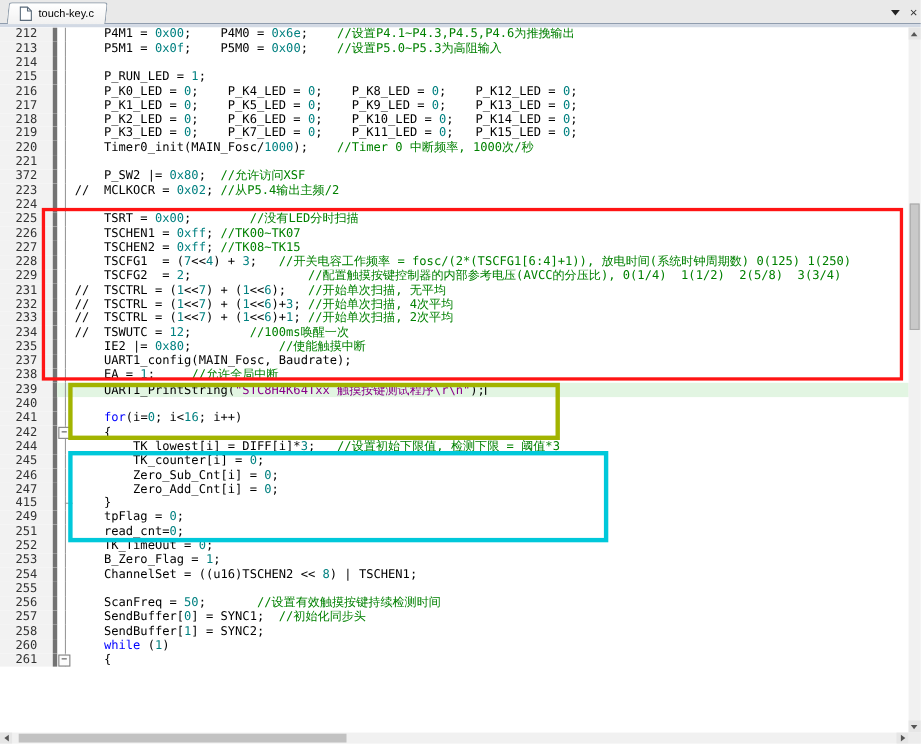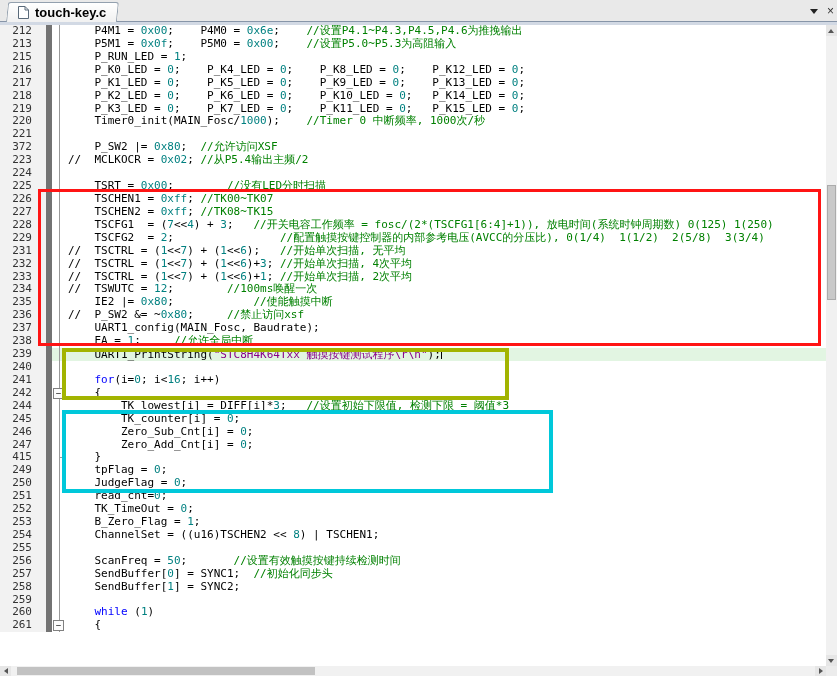--- a/index.html
+++ b/index.html
@@ -10,32 +10,32 @@
   .tabbar { position:absolute; left:0; top:0; width:837px; height:22px;
             background:#e9e9e9; border-bottom:1px solid #8795a8; }
   .tabbar::after { content:''; position:absolute; left:0; top:22px; width:837px; height:3px;
                    background:#d2d9e4; }
   .tab { position:absolute; left:7px; top:2px; height:20px; display:flex; align-items:center;
          gap:5px; padding:0 12px 0 10px; }
   .tab::before { content:''; position:absolute; inset:0; background:linear-gradient(#ffffff,#f1f1f1);
                  border:1px solid #93a0ae; border-bottom:none; transform:skewX(-6deg);
                  border-radius:3px 3px 0 0; }
   .tab > * { position:relative; }
-  .tab-label { font-family:"Liberation Sans", sans-serif; font-size:13px; font-weight:bold; color:#000; }
+  .tab-label { font-family:"Liberation Sans", sans-serif; font-size:10px; font-weight:normal; color:#000; }
   .tb-btn { position:absolute; top:4px; width:16px; height:14px; cursor:pointer; }
   .tb-drop { right:14px; }
   .tb-drop::after { content:''; position:absolute; left:3px; top:5px; border:4px solid transparent;
                     border-top:5px solid #222; }
   .tb-close { right:-6px; font-family:"Liberation Sans", sans-serif; font-size:12px; color:#333; }
 
   
   .editor { position:absolute; left:0; top:25px; width:837px; height:641px; background:#fff; overflow:hidden; }
   .rows { position:absolute; left:0; top:0; width:826px; }
   .row { display:flex; height:12.93px; line-height:12.95px; font-size:11px; white-space:pre; }
-  .gut { width:52px; background:#f2f2f2; border-right:6px solid #737373; color:#333;
+  .gut { width:52px; background:#f2f2f2; border-right:4px solid #737373; color:#333;
          text-align:right; padding-right:14px; flex:none; }
   .fold { width:16px; flex:none; position:relative;
           background-image:linear-gradient(#9a9a9a,#9a9a9a); background-size:1px 100%;
           background-position:7px 0; background-repeat:no-repeat; }
   .fbox { position:absolute; left:1px; top:1px; width:11px; height:11px; background:#fcfcfc;
           border:1px solid #808080; color:#222; font-size:9px; line-height:9px; text-align:center; }
   .ftick { position:absolute; left:7px; top:6px; width:7px; height:1px; background:#9a9a9a; }
   pre.code { flex:1; overflow:hidden; font:inherit; }
   .row.hl .fold, .row.hl pre.code { background-color:var(--hl); }
   .t-p { color:var(--plain); } .t-n { color:var(--num); } .t-c { color:var(--cmt); }
@@ -74,63 +74,61 @@
     <span class="tab-label">touch-key.c</span>
   </div>
   <span class="tb-btn tb-drop"></span>
   <span class="tb-btn tb-close">×</span>
 </div>
 
 <div class="editor">
   <div class="rows">
       <div class="row"><div class="gut">212</div><div class="fold"></div><pre class="code"><span class="t-p">    P4M1 = </span><span class="t-n">0x00</span><span class="t-p">;    P4M0 = </span><span class="t-n">0x6e</span><span class="t-p">;    </span><span class="t-c">//设置P4.1~P4.3,P4.5,P4.6为推挽输出</span></pre></div>
       <div class="row"><div class="gut">213</div><div class="fold"></div><pre class="code"><span class="t-p">    P5M1 = </span><span class="t-n">0x0f</span><span class="t-p">;    P5M0 = </span><span class="t-n">0x00</span><span class="t-p">;    </span><span class="t-c">//设置P5.0~P5.3为高阻输入</span></pre></div>
+      <div class="row"><div class="gut">214</div><div class="fold"></div><pre class="code"></pre></div>
       <div class="row"><div class="gut">215</div><div class="fold"></div><pre class="code"><span class="t-p">    P_RUN_LED = </span><span class="t-n">1</span><span class="t-p">;</span></pre></div>
       <div class="row"><div class="gut">216</div><div class="fold"></div><pre class="code"><span class="t-p">    P_K0_LED = </span><span class="t-n">0</span><span class="t-p">;    P_K4_LED = </span><span class="t-n">0</span><span class="t-p">;    P_K8_LED = </span><span class="t-n">0</span><span class="t-p">;    P_K12_LED = </span><span class="t-n">0</span><span class="t-p">;</span></pre></div>
       <div class="row"><div class="gut">217</div><div class="fold"></div><pre class="code"><span class="t-p">    P_K1_LED = </span><span class="t-n">0</span><span class="t-p">;    P_K5_LED = </span><span class="t-n">0</span><span class="t-p">;    P_K9_LED = </span><span class="t-n">0</span><span class="t-p">;    P_K13_LED = </span><span class="t-n">0</span><span class="t-p">;</span></pre></div>
       <div class="row"><div class="gut">218</div><div class="fold"></div><pre class="code"><span class="t-p">    P_K2_LED = </span><span class="t-n">0</span><span class="t-p">;    P_K6_LED = </span><span class="t-n">0</span><span class="t-p">;    P_K10_LED = </span><span class="t-n">0</span><span class="t-p">;   P_K14_LED = </span><span class="t-n">0</span><span class="t-p">;</span></pre></div>
       <div class="row"><div class="gut">219</div><div class="fold"></div><pre class="code"><span class="t-p">    P_K3_LED = </span><span class="t-n">0</span><span class="t-p">;    P_K7_LED = </span><span class="t-n">0</span><span class="t-p">;    P_K11_LED = </span><span class="t-n">0</span><span class="t-p">;   P_K15_LED = </span><span class="t-n">0</span><span class="t-p">;</span></pre></div>
       <div class="row"><div class="gut">220</div><div class="fold"></div><pre class="code"><span class="t-p">    Timer0_init(MAIN_Fosc/</span><span class="t-n">1000</span><span class="t-p">);    </span><span class="t-c">//Timer 0 中断频率, 1000次/秒</span></pre></div>
       <div class="row"><div class="gut">221</div><div class="fold"></div><pre class="code"></pre></div>
       <div class="row"><div class="gut">372</div><div class="fold"></div><pre class="code"><span class="t-p">    P_SW2 |= </span><span class="t-n">0x80</span><span class="t-p">;  </span><span class="t-c">//允许访问XSF</span></pre></div>
       <div class="row"><div class="gut">223</div><div class="fold"></div><pre class="code"><span class="t-p">//  MCLKOCR = </span><span class="t-n">0x02</span><span class="t-p">; </span><span class="t-c">//从P5.4输出主频/2</span></pre></div>
       <div class="row"><div class="gut">224</div><div class="fold"></div><pre class="code"></pre></div>
       <div class="row"><div class="gut">225</div><div class="fold"></div><pre class="code"><span class="t-p">    TSRT = </span><span class="t-n">0x00</span><span class="t-p">;        </span><span class="t-c">//没有LED分时扫描</span></pre></div>
       <div class="row"><div class="gut">226</div><div class="fold"></div><pre class="code"><span class="t-p">    TSCHEN1 = </span><span class="t-n">0xff</span><span class="t-p">; </span><span class="t-c">//TK00~TK07</span></pre></div>
       <div class="row"><div class="gut">227</div><div class="fold"></div><pre class="code"><span class="t-p">    TSCHEN2 = </span><span class="t-n">0xff</span><span class="t-p">; </span><span class="t-c">//TK08~TK15</span></pre></div>
       <div class="row"><div class="gut">228</div><div class="fold"></div><pre class="code"><span class="t-p">    TSCFG1  = (</span><span class="t-n">7</span><span class="t-p">&lt;&lt;</span><span class="t-n">4</span><span class="t-p">) + </span><span class="t-n">3</span><span class="t-p">;   </span><span class="t-c">//开关电容工作频率 = fosc/(2*(TSCFG1[6:4]+1)), 放电时间(系统时钟周期数) 0(125) 1(250)</span></pre></div>
       <div class="row"><div class="gut">229</div><div class="fold"></div><pre class="code"><span class="t-p">    TSCFG2  = </span><span class="t-n">2</span><span class="t-p">;                </span><span class="t-c">//配置触摸按键控制器的内部参考电压(AVCC的分压比), 0(1/4)  1(1/2)  2(5/8)  3(3/4)</span></pre></div>
       <div class="row"><div class="gut">231</div><div class="fold"></div><pre class="code"><span class="t-p">//  TSCTRL = (</span><span class="t-n">1</span><span class="t-p">&lt;&lt;</span><span class="t-n">7</span><span class="t-p">) + (</span><span class="t-n">1</span><span class="t-p">&lt;&lt;</span><span class="t-n">6</span><span class="t-p">);   </span><span class="t-c">//开始单次扫描, 无平均</span></pre></div>
       <div class="row"><div class="gut">232</div><div class="fold"></div><pre class="code"><span class="t-p">//  TSCTRL = (</span><span class="t-n">1</span><span class="t-p">&lt;&lt;</span><span class="t-n">7</span><span class="t-p">) + (</span><span class="t-n">1</span><span class="t-p">&lt;&lt;</span><span class="t-n">6</span><span class="t-p">)+</span><span class="t-n">3</span><span class="t-p">; </span><span class="t-c">//开始单次扫描, 4次平均</span></pre></div>
       <div class="row"><div class="gut">233</div><div class="fold"></div><pre class="code"><span class="t-p">//  TSCTRL = (</span><span class="t-n">1</span><span class="t-p">&lt;&lt;</span><span class="t-n">7</span><span class="t-p">) + (</span><span class="t-n">1</span><span class="t-p">&lt;&lt;</span><span class="t-n">6</span><span class="t-p">)+</span><span class="t-n">1</span><span class="t-p">; </span><span class="t-c">//开始单次扫描, 2次平均</span></pre></div>
       <div class="row"><div class="gut">234</div><div class="fold"></div><pre class="code"><span class="t-p">//  TSWUTC = </span><span class="t-n">12</span><span class="t-p">;        </span><span class="t-c">//100ms唤醒一次</span></pre></div>
       <div class="row"><div class="gut">235</div><div class="fold"></div><pre class="code"><span class="t-p">    IE2 |= </span><span class="t-n">0x80</span><span class="t-p">;            </span><span class="t-c">//使能触摸中断</span></pre></div>
-      <div class="row"><div class="gut">236</div><div class="fold"></div><pre class="code"><span class="t-p">//  P_SW2 &amp;= ~</span><span class="t-n">0x80</span><span class="t-p">;     </span><span class="t-c">//禁止访问xsf</span></pre></div>
       <div class="row"><div class="gut">237</div><div class="fold"></div><pre class="code"><span class="t-p">    UART1_config(MAIN_Fosc, Baudrate);</span></pre></div>
       <div class="row"><div class="gut">238</div><div class="fold"></div><pre class="code"><span class="t-p">    EA = </span><span class="t-n">1</span><span class="t-p">;     </span><span class="t-c">//允许全局中断</span></pre></div>
       <div class="row hl"><div class="gut">239</div><div class="fold"></div><pre class="code"><span class="t-p">    UART1_PrintString(</span><span class="t-s">"STC8H4K64Txx 触摸按键测试程序\r\n"</span><span class="t-p">);</span><span class="caret"></span></pre></div>
       <div class="row"><div class="gut">240</div><div class="fold"></div><pre class="code"></pre></div>
       <div class="row"><div class="gut">241</div><div class="fold"></div><pre class="code"><span class="t-p">    </span><span class="t-k">for</span><span class="t-p">(i=</span><span class="t-n">0</span><span class="t-p">; i&lt;</span><span class="t-n">16</span><span class="t-p">; i++)</span></pre></div>
       <div class="row"><div class="gut">242</div><div class="fold"><span class="fbox">−</span></div><pre class="code"><span class="t-p">    {</span></pre></div>
       <div class="row"><div class="gut">244</div><div class="fold"></div><pre class="code"><span class="t-p">        TK_lowest[i] = DIFF[i]*</span><span class="t-n">3</span><span class="t-p">;   </span><span class="t-c">//设置初始下限值, 检测下限 = 阈值*3</span></pre></div>
       <div class="row"><div class="gut">245</div><div class="fold"></div><pre class="code"><span class="t-p">        TK_counter[i] = </span><span class="t-n">0</span><span class="t-p">;</span></pre></div>
       <div class="row"><div class="gut">246</div><div class="fold"></div><pre class="code"><span class="t-p">        Zero_Sub_Cnt[i] = </span><span class="t-n">0</span><span class="t-p">;</span></pre></div>
       <div class="row"><div class="gut">247</div><div class="fold"></div><pre class="code"><span class="t-p">        Zero_Add_Cnt[i] = </span><span class="t-n">0</span><span class="t-p">;</span></pre></div>
       <div class="row"><div class="gut">415</div><div class="fold"><span class="ftick"></span></div><pre class="code"><span class="t-p">    }</span></pre></div>
       <div class="row"><div class="gut">249</div><div class="fold"></div><pre class="code"><span class="t-p">    tpFlag = </span><span class="t-n">0</span><span class="t-p">;</span></pre></div>
-      <div class="row"><div class="gut">250</div><div class="fold"></div><pre class="code"><span class="t-p">    JudgeFlag = </span><span class="t-n">0</span><span class="t-p">;</span></pre></div>
       <div class="row"><div class="gut">251</div><div class="fold"></div><pre class="code"><span class="t-p">    read_cnt=</span><span class="t-n">0</span><span class="t-p">;</span></pre></div>
       <div class="row"><div class="gut">252</div><div class="fold"></div><pre class="code"><span class="t-p">    TK_TimeOut = </span><span class="t-n">0</span><span class="t-p">;</span></pre></div>
       <div class="row"><div class="gut">253</div><div class="fold"></div><pre class="code"><span class="t-p">    B_Zero_Flag = </span><span class="t-n">1</span><span class="t-p">;</span></pre></div>
       <div class="row"><div class="gut">254</div><div class="fold"></div><pre class="code"><span class="t-p">    ChannelSet = ((u16)TSCHEN2 &lt;&lt; </span><span class="t-n">8</span><span class="t-p">) | TSCHEN1;</span></pre></div>
       <div class="row"><div class="gut">255</div><div class="fold"></div><pre class="code"></pre></div>
       <div class="row"><div class="gut">256</div><div class="fold"></div><pre class="code"><span class="t-p">    ScanFreq = </span><span class="t-n">50</span><span class="t-p">;       </span><span class="t-c">//设置有效触摸按键持续检测时间</span></pre></div>
       <div class="row"><div class="gut">257</div><div class="fold"></div><pre class="code"><span class="t-p">    SendBuffer[</span><span class="t-n">0</span><span class="t-p">] = SYNC1;  </span><span class="t-c">//初始化同步头</span></pre></div>
       <div class="row"><div class="gut">258</div><div class="fold"></div><pre class="code"><span class="t-p">    SendBuffer[</span><span class="t-n">1</span><span class="t-p">] = SYNC2;</span></pre></div>
-      <div class="row"><div class="gut">259</div><div class="fold"></div><pre class="code"></pre></div>
       <div class="row"><div class="gut">260</div><div class="fold"></div><pre class="code"><span class="t-p">    </span><span class="t-k">while</span><span class="t-p"> (</span><span class="t-n">1</span><span class="t-p">)</span></pre></div>
       <div class="row"><div class="gut">261</div><div class="fold"><span class="fbox">−</span></div><pre class="code"><span class="t-p">    {</span></pre></div>
     </div>
   <div class="abox red"></div>
   <div class="abox olive"></div>
   <div class="abox cyan"></div>
 </div>
 
 <div class="vsb">
   <span class="arr up"></span>

